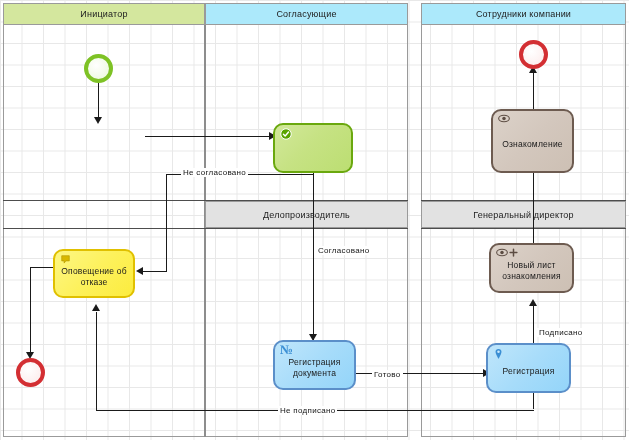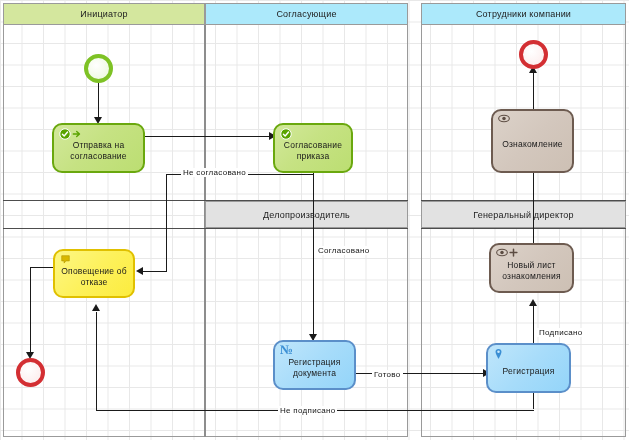--- a/index.html
+++ b/index.html
@@ -238,41 +238,28 @@
   <div class="flow h" style="left:30px; top:267px; width:24px;"></div>
   <div class="flow v" style="left:30px; top:267px; height:90px;"></div>
   <div class="arrow down" style="left:26px; top:352px;"></div>
 
   <div class="ev start" style="left:84px; top:54px; width:29px; height:29px;"></div>
 
   <div class="ev end" style="left:16px; top:358px; width:29px; height:29px;"></div>
 
   <div class="ev end" style="left:519px; top:40px; width:29px; height:29px;"></div>
 
-  <div class="task green" style="left:52px; top:123px; width:93px; height:50px;">
+
+  <div class="task green" style="left:273px; top:123px; width:80px; height:50px;">
     <span class="task-icon">
       <svg width="12" height="12" viewBox="0 0 16 16">
         <circle cx="8" cy="8" r="7" fill="#5aa300" stroke="#ffffff" stroke-width="1.3"></circle>
         <path d="M4.6 8.2 L6.9 10.6 L11.4 5.4" fill="none" stroke="#ffffff" stroke-width="1.9" stroke-linecap="round" stroke-linejoin="round"></path>
       </svg>
-      <svg width="10" height="10" viewBox="0 0 16 16">
-        <path d="M2 8 H11 M7.5 4 L12 8 L7.5 12" fill="none" stroke="#5aa300" stroke-width="2.2" stroke-linecap="round" stroke-linejoin="round"></path>
-      </svg>
-    </span>
-    <span>Отправка на согласование</span>
-  </div>
-
-  <div class="task green" style="left:273px; top:123px; width:80px; height:50px;">
-    <span class="task-icon">
-      <svg width="12" height="12" viewBox="0 0 16 16">
-        <circle cx="8" cy="8" r="7" fill="#5aa300" stroke="#ffffff" stroke-width="1.3"></circle>
-        <path d="M4.6 8.2 L6.9 10.6 L11.4 5.4" fill="none" stroke="#ffffff" stroke-width="1.9" stroke-linecap="round" stroke-linejoin="round"></path>
-      </svg>
-    </span>
-    <span>Согласование приказа</span>
+    </span>
   </div>
 
   <div class="task yellow" style="left:53px; top:249px; width:82px; height:49px;">
     <span class="task-icon">
       <svg width="11" height="11" viewBox="0 0 16 16">
         <path d="M2.5 2.5 H13.5 V10 H8.5 L6 13.2 V10 H2.5 Z" fill="#d8b800" stroke="#b89c00" stroke-width="1"></path>
       </svg>
     </span>
     <span>Оповещение об отказе</span>
   </div>

